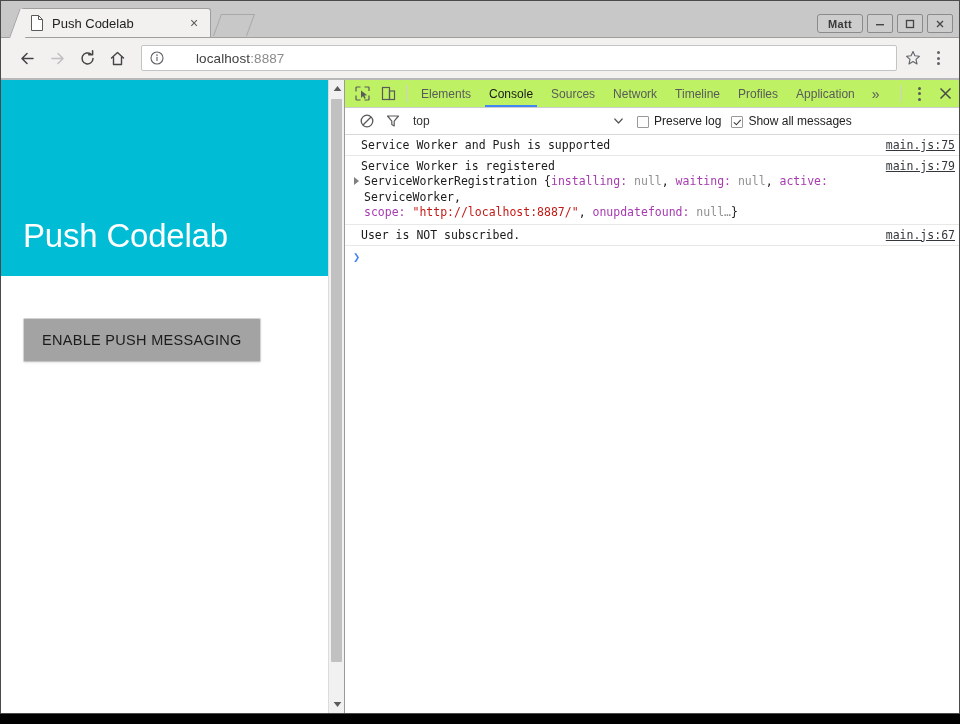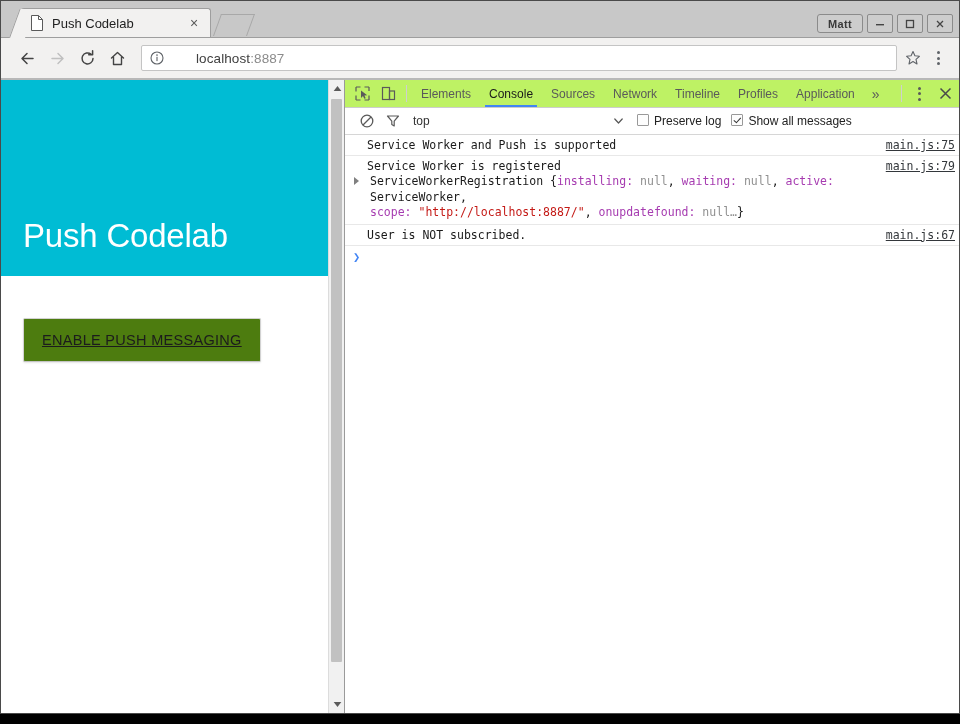--- a/index.html
+++ b/index.html
@@ -203,30 +203,29 @@
   .page-body { padding: 20px 22px 0 22px; }
   .page-body p {
     font-size: 14.5px;
     color: #1c1c1c;
     line-height: 1.85;
     max-width: 292px;
   }
   .push-btn {
     margin-top: 22px;
     display: inline-block;
-    background: #4d7c0f;
+    background: #a3a3a3;
     border: 1px solid #d2d2d2;
     border-bottom-color: #c4c4c4;
     border-radius: 2px;
     padding: 13px 18px;
     font-size: 14.5px;
     color: #1c1c1c;
     letter-spacing: 0.3px;
     box-shadow: 0 1px 2px rgba(0,0,0,0.10);
-    text-decoration: underline;
   }
 
   
   .pscroll {
     width: 16px;
     flex: 0 0 16px;
     background: #f1f1f1;
     border-left: 1px solid #dcdcdc;
     position: relative;
   }
@@ -331,21 +330,21 @@
     padding-left: 6px;
     width: 200px;
   }
   .fb-caret {
     width: 18px;
     display: flex; align-items: center; justify-content: center;
     color: #555;
     font-size: 9px;
   }
   .fb-check {
-    display: flex; align-items: flex-start;
+    display: flex; align-items: flex-end;
     gap: 5px;
     margin-left: 8px;
     font-size: 12px;
     color: #222;
   }
   .cbox {
     width: 12px; height: 12px;
     border: 1px solid #999;
     border-radius: 1px;
     background: #fdfdfd;
@@ -363,21 +362,21 @@
   
   .dt-console {
     flex: 1;
     overflow: hidden;
     background: #fff;
     font-family: "DejaVu Sans Mono", "Liberation Mono", monospace;
     font-size: 11.5px;
   }
   .logrow {
     border-bottom: 1px solid #e8e8e8;
-    padding: 3px 4px 3px 22px;
+    padding: 3px 4px 3px 16px;
     position: relative;
     display: flex;
     align-items: flex-start;
     min-height: 17px;
     color: #1a1a1a;
   }
   .logmain { flex: 1; min-width: 0; }
   .logtext { white-space: nowrap; }
   .logsrc {
     margin-left: 10px;

